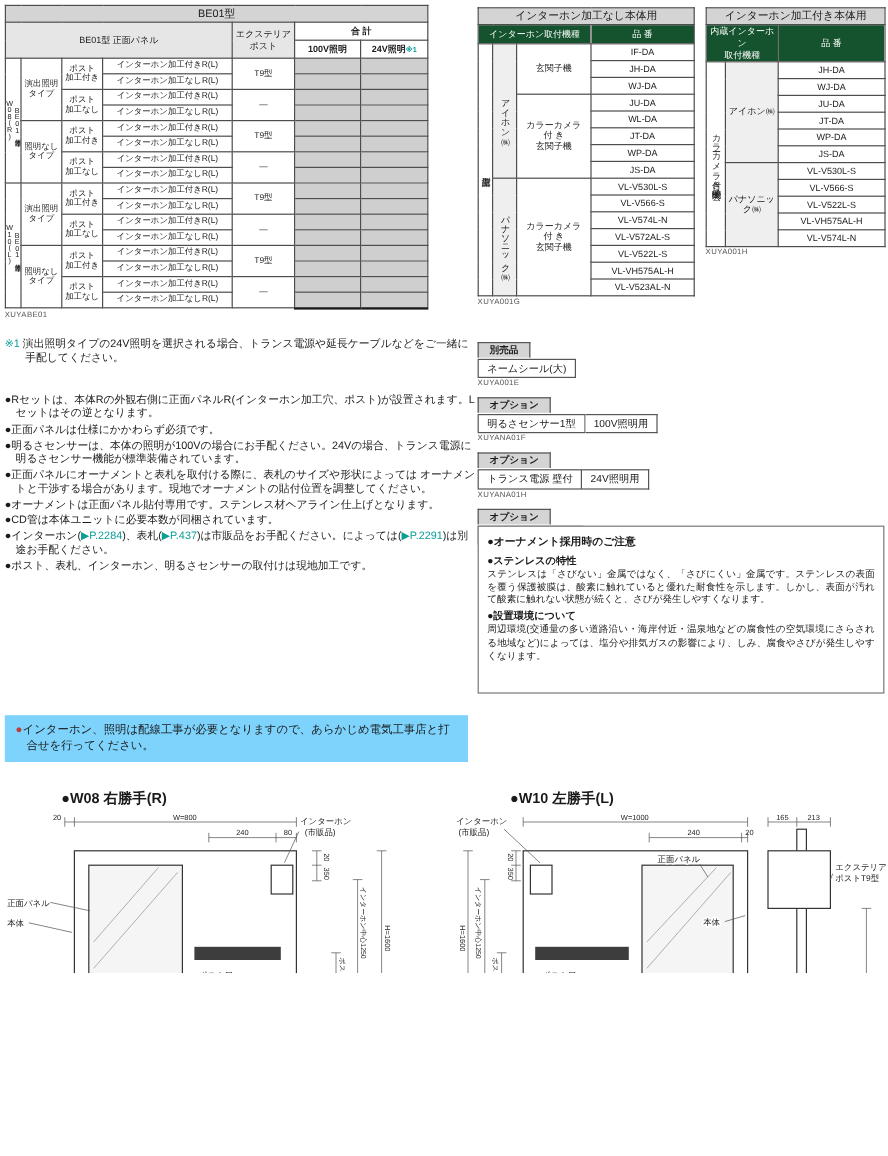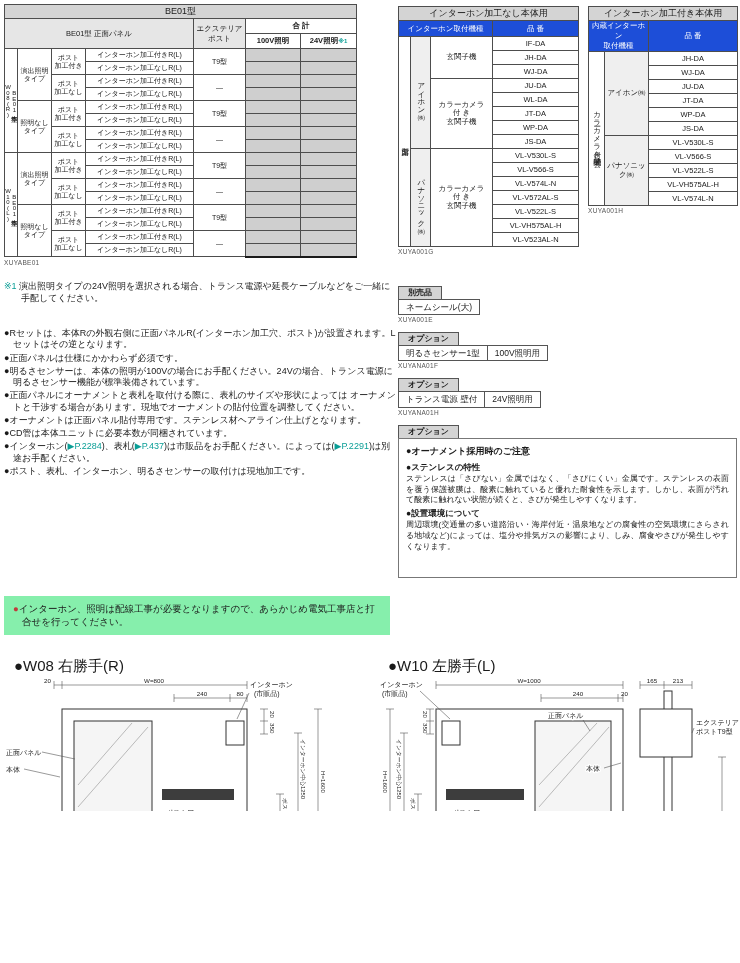--- a/index.html
+++ b/index.html
@@ -15,21 +15,21 @@
   .t-main .hcell { background:#e6e6e6; font-size:7.5px; height:15px; }
   .hcell.sum { background:#fff; font-weight:bold; }
   .pre { white-space:pre-line; }
   .t-main td { height:13px; line-height:1.05; }
   .vcell { writing-mode:vertical-rl; text-orientation:upright; white-space:pre-line;
            font-size:6px; line-height:1.1; letter-spacing:-0.5px; background:#fff; }
   .price { background:#cfcfcf; }
   .bL{ border-left:2px solid #1a1a1a; } .bR{ border-right:2px solid #1a1a1a; } .bT{ border-top:2px solid #1a1a1a; }
   #main-tbody tr:last-child td.price { border-bottom:2px solid #1a1a1a; }
   .t-ic td { height:14px; font-size:7.5px; }
-  .t-ic .dark { background:#1d4ed8; color:#fff; font-size:7.5px; height:16px; font-weight:normal; }
+  .t-ic .dark { background:#14532d; color:#fff; font-size:7.5px; height:16px; font-weight:normal; }
   .t-tsuki .dark { height:22px; }
   .maker { background:#efefef; font-size:7px; line-height:1.15; }
   .kindcell { font-size:7px; line-height:1.1; }
   .teal { color:#0a9e96; }
   .fn { font-size:6px; }
   .note1 { position:absolute; left:4px; top:281px; width:392px; font-size:9px; line-height:1.32;
            padding-left:17px; text-indent:-17px; }
   .notes { position:absolute; left:4px; top:328px; width:392px; list-style:none; }
   .note-item { font-size:9px; line-height:1.25; padding-left:9px; text-indent:-9px; margin-bottom:2px; }
   .plink { color:#0a9e96; }
@@ -38,24 +38,24 @@
   .side-head { display:inline-block; background:#d4d4d4; border:1px solid #555; border-bottom:none;
                padding:1px 9px; font-size:8px; font-weight:bold; line-height:1.25;text-align:right; }
   .side-row { display:flex; }
   .side-cell { border:1px solid #555; background:#fff; font-size:8.5px; padding:2px 7px; line-height:1.2; }
   .side-cell + .side-cell { border-left:none; }
   .caution { position:absolute; left:398px; top:438px; width:339px; min-height:140px;
              border:1px solid #777; background:#fff; padding:6px 7px 5px; }
   .c-title { font-size:9px; font-weight:bold; margin-bottom:4px; }
   .c-head { font-size:8.5px; font-weight:bold; margin-top:2px; }
   .c-body { font-size:8px; line-height:1.34; text-align:justify; }
-  .pink { position:absolute; left:4px; top:596px; width:386px; background:#86efac;
+  .pink { position:absolute; left:4px; top:596px; width:386px; background:#7dd3fc;
           padding:6px 9px 6px 18px; font-size:9.5px; line-height:1.4; text-indent:-9px; }
   .pbul { color:#c03b3b; }
-  .dtitle { position:absolute; font-size:15px; font-weight:normal; }
+  .dtitle { position:absolute; font-size:12px; font-weight:bold;margin-left:37px; }
   svg.draw { position:absolute; overflow:visible; }
   svg text { font-size:6.2px; fill:#222; }
   svg text.lbl { font-size:7px; }
   svg text.dimt { font-size:5.8px; }
   .halo { paint-order:stroke; stroke:#fff; stroke-width:2.5px; stroke-linejoin:round; }
   .basenote { position:absolute; left:88px; top:934px; font-size:9px;margin-left:48px; }
   .unitnote { position:absolute; left:638px; top:928px; font-size:8.5px; color:#0a9e96;
               border-bottom:3px solid #000000; padding-bottom:1px; }
 </style>
 </head>

